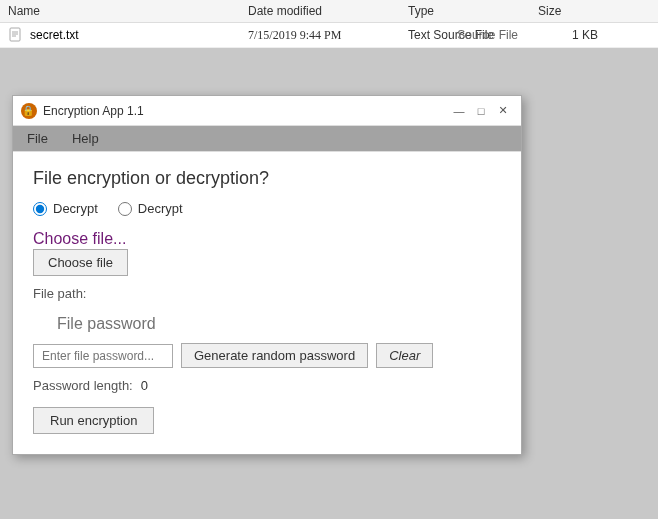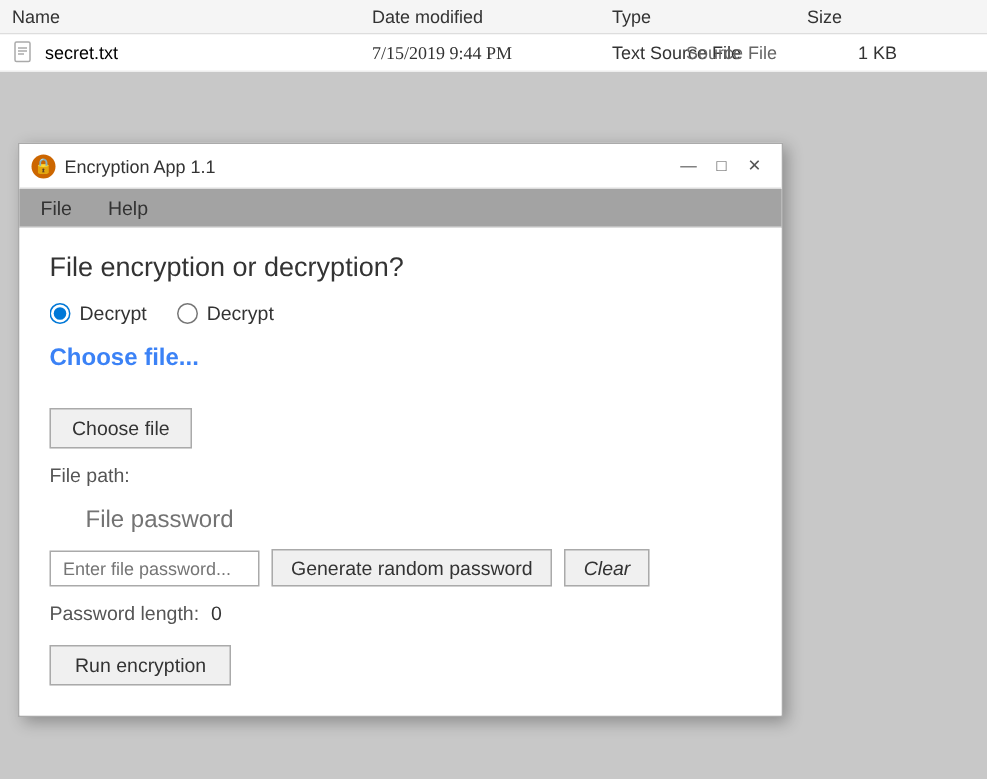--- a/index.html
+++ b/index.html
@@ -168,23 +168,22 @@
 
     .radio-input {
       width: 14px;
       height: 14px;
       accent-color: #0078d7;
       cursor: pointer;
     }
 
     .subsection-title {
       font-size: 16px;
-      color: #3b82f6;
-      margin-bottom: 24px;
-      font-weight: bold;
+      color: #701a75;
+      margin-bottom: 1px;
     }
 
     .choose-btn {
       padding: 5px 14px;
       background: #f0f0f0;
       border: 1px solid #aaa;
       cursor: pointer;
       font-size: 13px;
       color: #333;
       margin-bottom: 10px;

